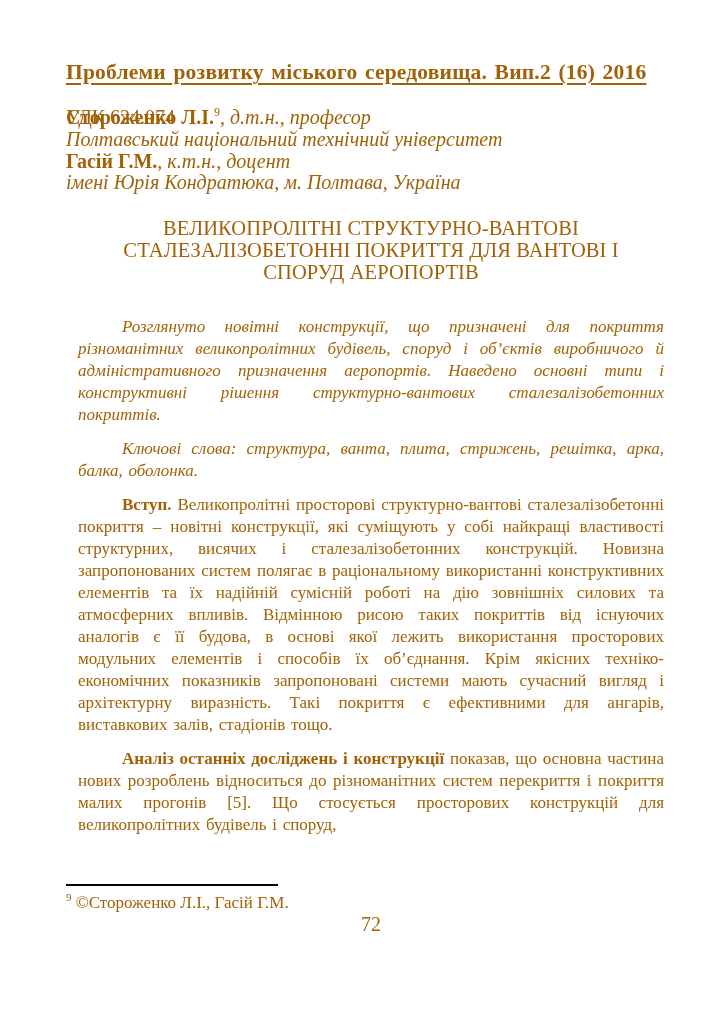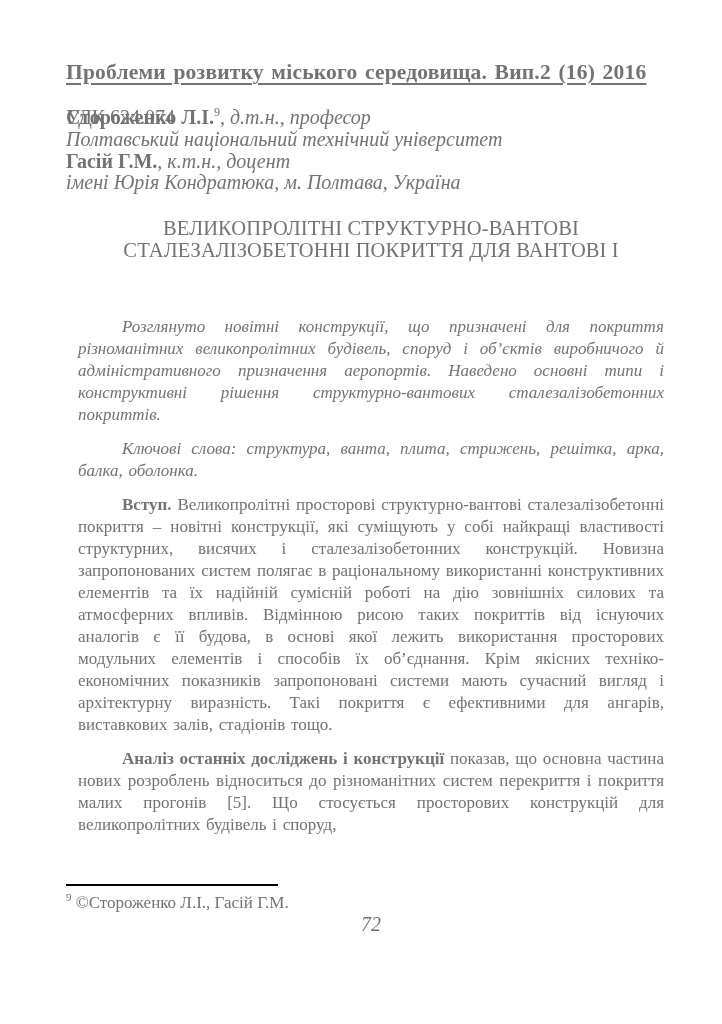--- a/index.html
+++ b/index.html
@@ -2,21 +2,21 @@
 <html><head>
 <meta charset="utf-8">
 <style>
   html, body { margin: 0; padding: 0; background: #ffffff; }
   .page {
     position: relative;
     width: 722px;
     height: 1024px;
     background: #ffffff;
     font-family: "Liberation Serif", "DejaVu Serif", serif;
-    color: #737373;
+    color: #a16207;
     overflow: hidden;
   }
   .content-abs { position: absolute; left: 66px; width: 610px; }
 
   
   .journal-line {
     top: 60px;
     font-size: 21.5px;
     font-weight: bold;
     letter-spacing: 0.2px;
@@ -65,21 +65,21 @@
   .footnote-rule {
     position: absolute;
     left: 66px; top: 884px;
     width: 212px; height: 2px;
     background: #000;
   }
   .footnote { top: 893px; font-size: 17px; }
   .footnote sup { font-size: 11px; line-height: 0; }
 
   
-  .page-number { top: 913px; text-align: center; font-size: 20px; font-style: italic; }
+  .page-number { top: 913px; text-align: center; font-size: 20px; }
 </style>
 </head>
 <body>
 
 <div class="page">
 
   <header class="content-abs journal-line">
     <span class="journal-text">Проблеми розвитку міського середовища. Вип.2 (16) 2016</span>
   </header>
 
@@ -93,20 +93,21 @@
       <div class="author-line">
         <span class="b">Гасій Г.М.</span><span class="i">, к.т.н., доцент</span>
       </div>
       <div class="author-line i">імені Юрія Кондратюка, м. Полтава, Україна</div>
     </div>
   </section>
 
   <h1 class="content-abs title">
     <div>ВЕЛИКОПРОЛІТНІ СТРУКТУРНО-ВАНТОВІ</div>
     <div>СТАЛЕЗАЛІЗОБЕТОННІ ПОКРИТТЯ ДЛЯ ВАНТОВІ І</div>
+    <div>СПОРУД АЕРОПОРТІВ</div>
   </h1>
 
   <section class="content-abs abstract">
     <p>Розглянуто новітні конструкції, що призначені для покриття різноманітних великопролітних будівель, споруд і об’єктів виробничого й адміністративного призначення аеропортів. Наведено основні типи і конструктивні рішення структурно-вантових сталезалізобетонних покриттів.</p>
     <p><span>Ключові слова:</span><span> структура, ванта, плита, стрижень, решітка, арка, балка, оболонка.</span></p>
   </section>
 
   <section class="content-abs body-text">
     <p><span class="b">Вступ.</span><span> Великопролітні просторові структурно-вантові сталезалізобетонні покриття – новітні конструкції, які суміщують у собі найкращі властивості структурних, висячих і сталезалізобетонних конструкцій. Новизна запропонованих систем полягає в раціональному використанні конструктивних елементів та їх надійній сумісній роботі на дію зовнішніх силових та атмосферних впливів. Відмінною рисою таких покриттів від існуючих аналогів є її будова, в основі якої лежить використання просторових модульних елементів і способів їх об’єднання. Крім якісних техніко-економічних показників запропоновані системи мають сучасний вигляд і архітектурну виразність. Такі покриття є ефективними для ангарів, виставкових залів, стадіонів тощо.</span></p>
     <p><span class="b">Аналіз останніх досліджень і конструкції</span><span> показав, що основна частина нових розроблень відноситься до різноманітних систем перекриття і покриття малих прогонів [5]. Що стосується просторових конструкцій для великопролітних будівель і споруд,</span></p>

